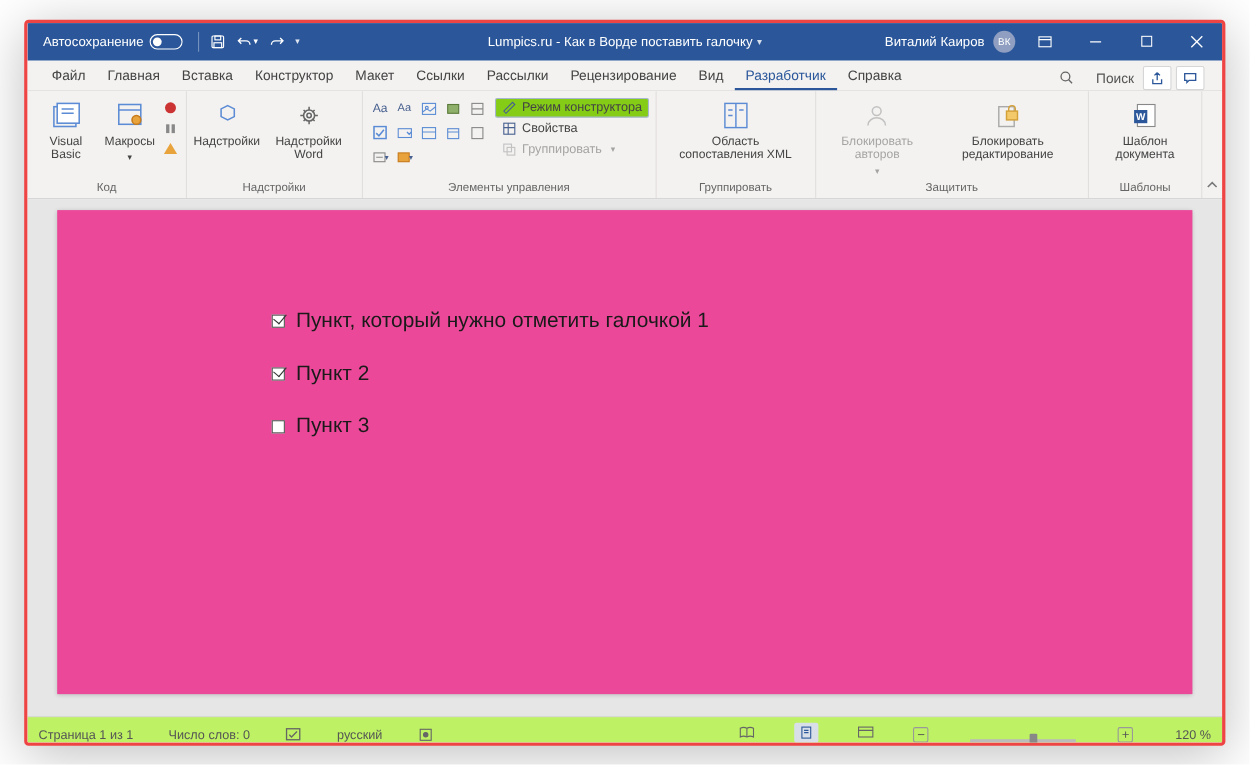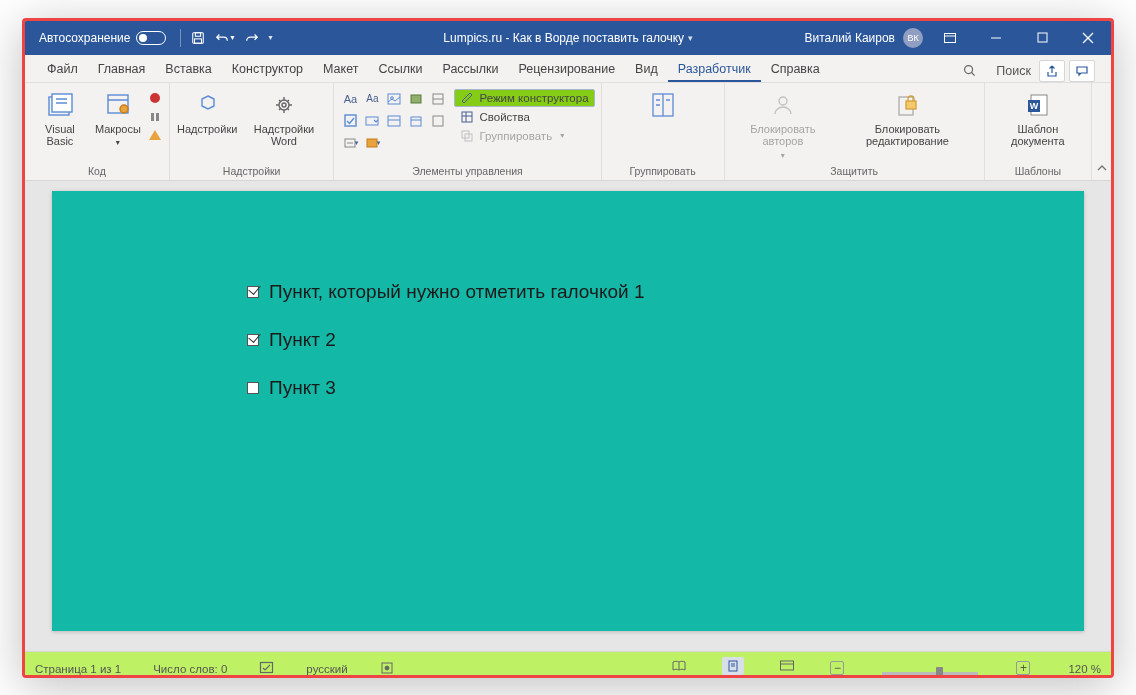--- a/index.html
+++ b/index.html
@@ -35,21 +35,21 @@
 .bigbtn.dis{opacity:.45}
 .smgrid{display:grid;grid-template-columns:repeat(5,20px);grid-auto-rows:20px;gap:2px;padding-top:2px}
 .smgrid .c{width:20px;height:20px;display:flex;align-items:center;justify-content:center;border-radius:2px;font-size:11px;color:#47608f}
 .ctlcol{display:flex;flex-direction:column;gap:1px;padding-top:2px;margin-left:4px}
 .ctlrow{display:flex;align-items:center;gap:5px;padding:2px 6px;font-size:11.5px;color:#444;border-radius:2px;white-space:nowrap}
 .ctlrow.pressed{background:#84cc16;border:1px solid #a8b7cf;padding:1px 5px}
 .ctlrow.dis{opacity:.45}
 .ctlrow .ic{width:14px;height:14px;display:flex;align-items:center;justify-content:center}
 .collapse{width:22px;border:none;display:flex;align-items:flex-end;justify-content:center;padding-bottom:6px;color:#777}
 .docarea{flex:1;background:#e6e6e6;overflow:hidden;position:relative;display:flex;justify-content:center}
-.page{width:1032px;background:#14b8a6;margin-top:10px;box-shadow:0 1px 4px rgba(0,0,0,.2);height:440px;padding:90px 0 0 195px}
+.page{width:1032px;background:#ec4899;margin-top:10px;box-shadow:0 1px 4px rgba(0,0,0,.2);height:440px;padding:90px 0 0 195px}
 .line{display:flex;align-items:center;gap:10px;font-size:19px;font-family:Calibri,Arial,sans-serif;color:#1a1a1a;margin-bottom:26px}
 .cb{width:12px;height:12px;border:1px solid #555;background:#fff;position:relative;flex-shrink:0}
 .cb.checked::after{content:"";position:absolute;left:1px;top:-2px;width:10px;height:6px;border-left:1.5px solid #333;border-bottom:1.5px solid #333;transform:rotate(-50deg)}
 .status{height:24px;background:#bef264;border-top:1px solid #d6d6d6;display:flex;align-items:flex-end;font-size:11.5px;color:#555;padding:0 10px;gap:32px}
 .status .spacer{flex:1}
 .status .vbtn{width:22px;height:18px;display:flex;align-items:center;justify-content:center;color:#666}
 .status .vbtn.active{background:#d8dfe9;border-radius:2px;color:#2b579a}
 .slider{width:96px;height:3px;background:#bbb;position:relative;margin:0 6px}
 .slider::after{content:"";position:absolute;width:7px;height:12px;background:#888;top:-5px;left:54px;border-radius:1px}
 .zm{width:14px;height:14px;border:1px solid #999;border-radius:2px;display:flex;align-items:center;justify-content:center;font-size:12px;line-height:1;color:#555}
@@ -333,20 +333,21 @@
       <div class="bigbtn" style="min-width:110px">
         <div class="ic">
                 <svg width="30" height="30" viewBox="0 0 30 30" fill="none" stroke="#5b8bd4" stroke-width="1.3">
                   <rect x="5" y="4" width="20" height="22"></rect>
                   <line x1="15" y1="4" x2="15" y2="26"></line>
                   <line x1="8" y1="10" x2="12" y2="10"></line>
                   <line x1="18" y1="10" x2="22" y2="10"></line>
                   <line x1="8" y1="15" x2="12" y2="15"></line>
                 </svg>
               </div>
+        <span>Область сопоставления XML</span>
       </div>
     </div>
     <div class="label">Группировать</div>
   </div>
 
   <div class="group">
     <div class="body">
       <div class="bigbtn dis">
         <div class="ic">
                 <svg width="28" height="28" viewBox="0 0 28 28" fill="none" stroke="#888" stroke-width="1.4">

